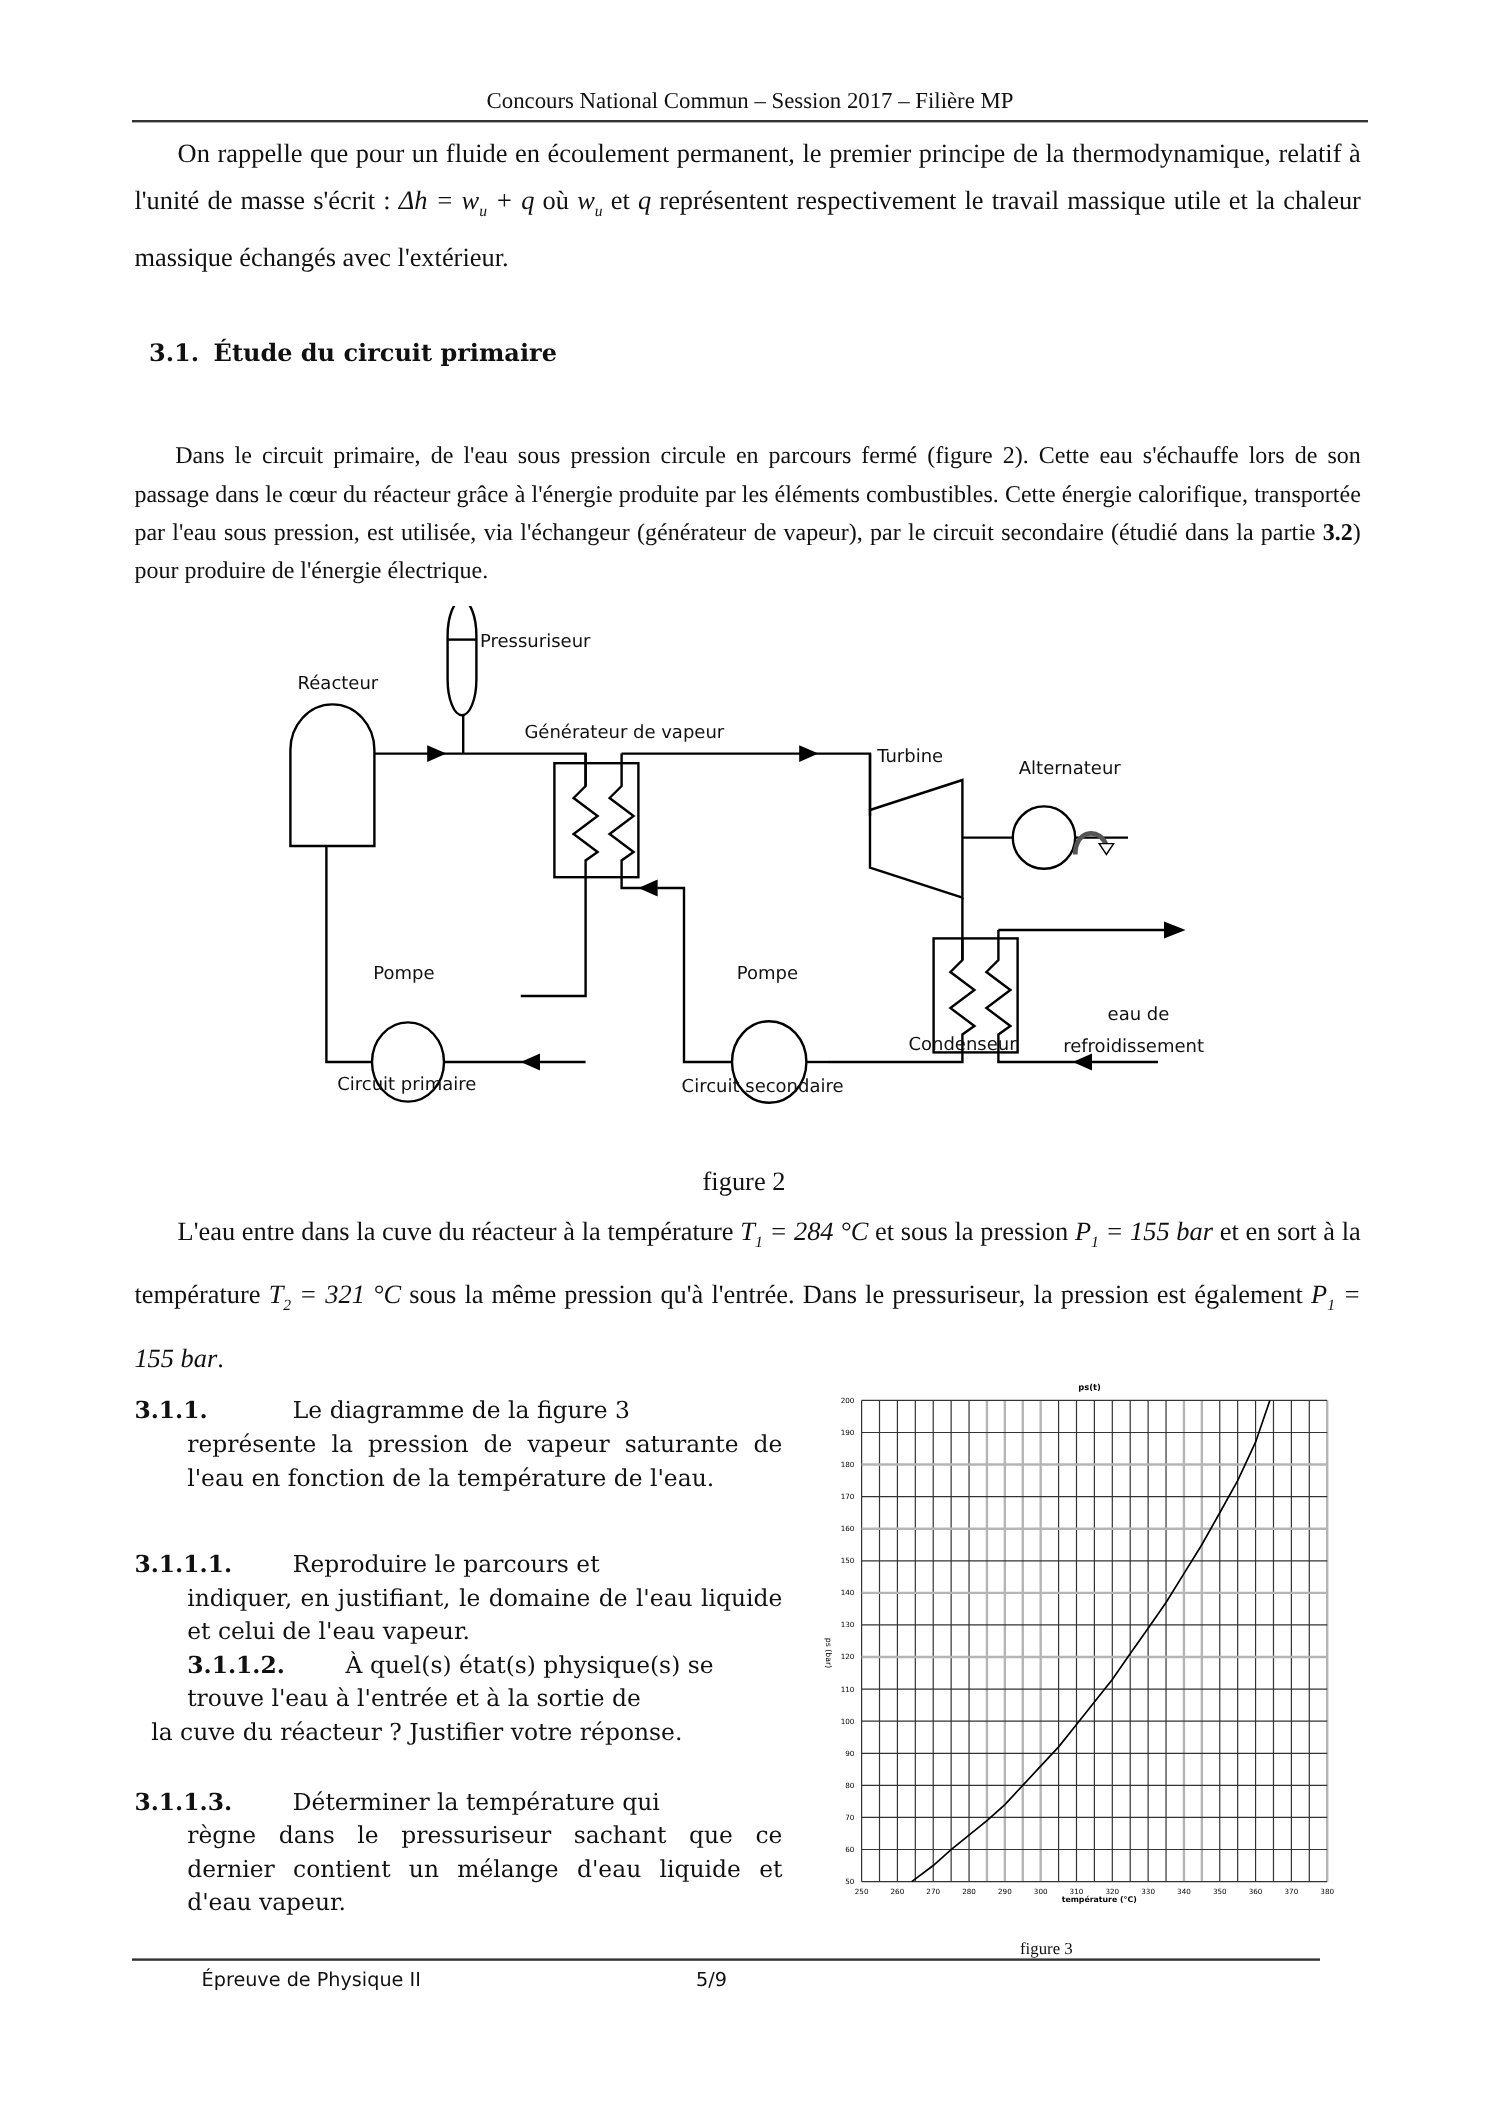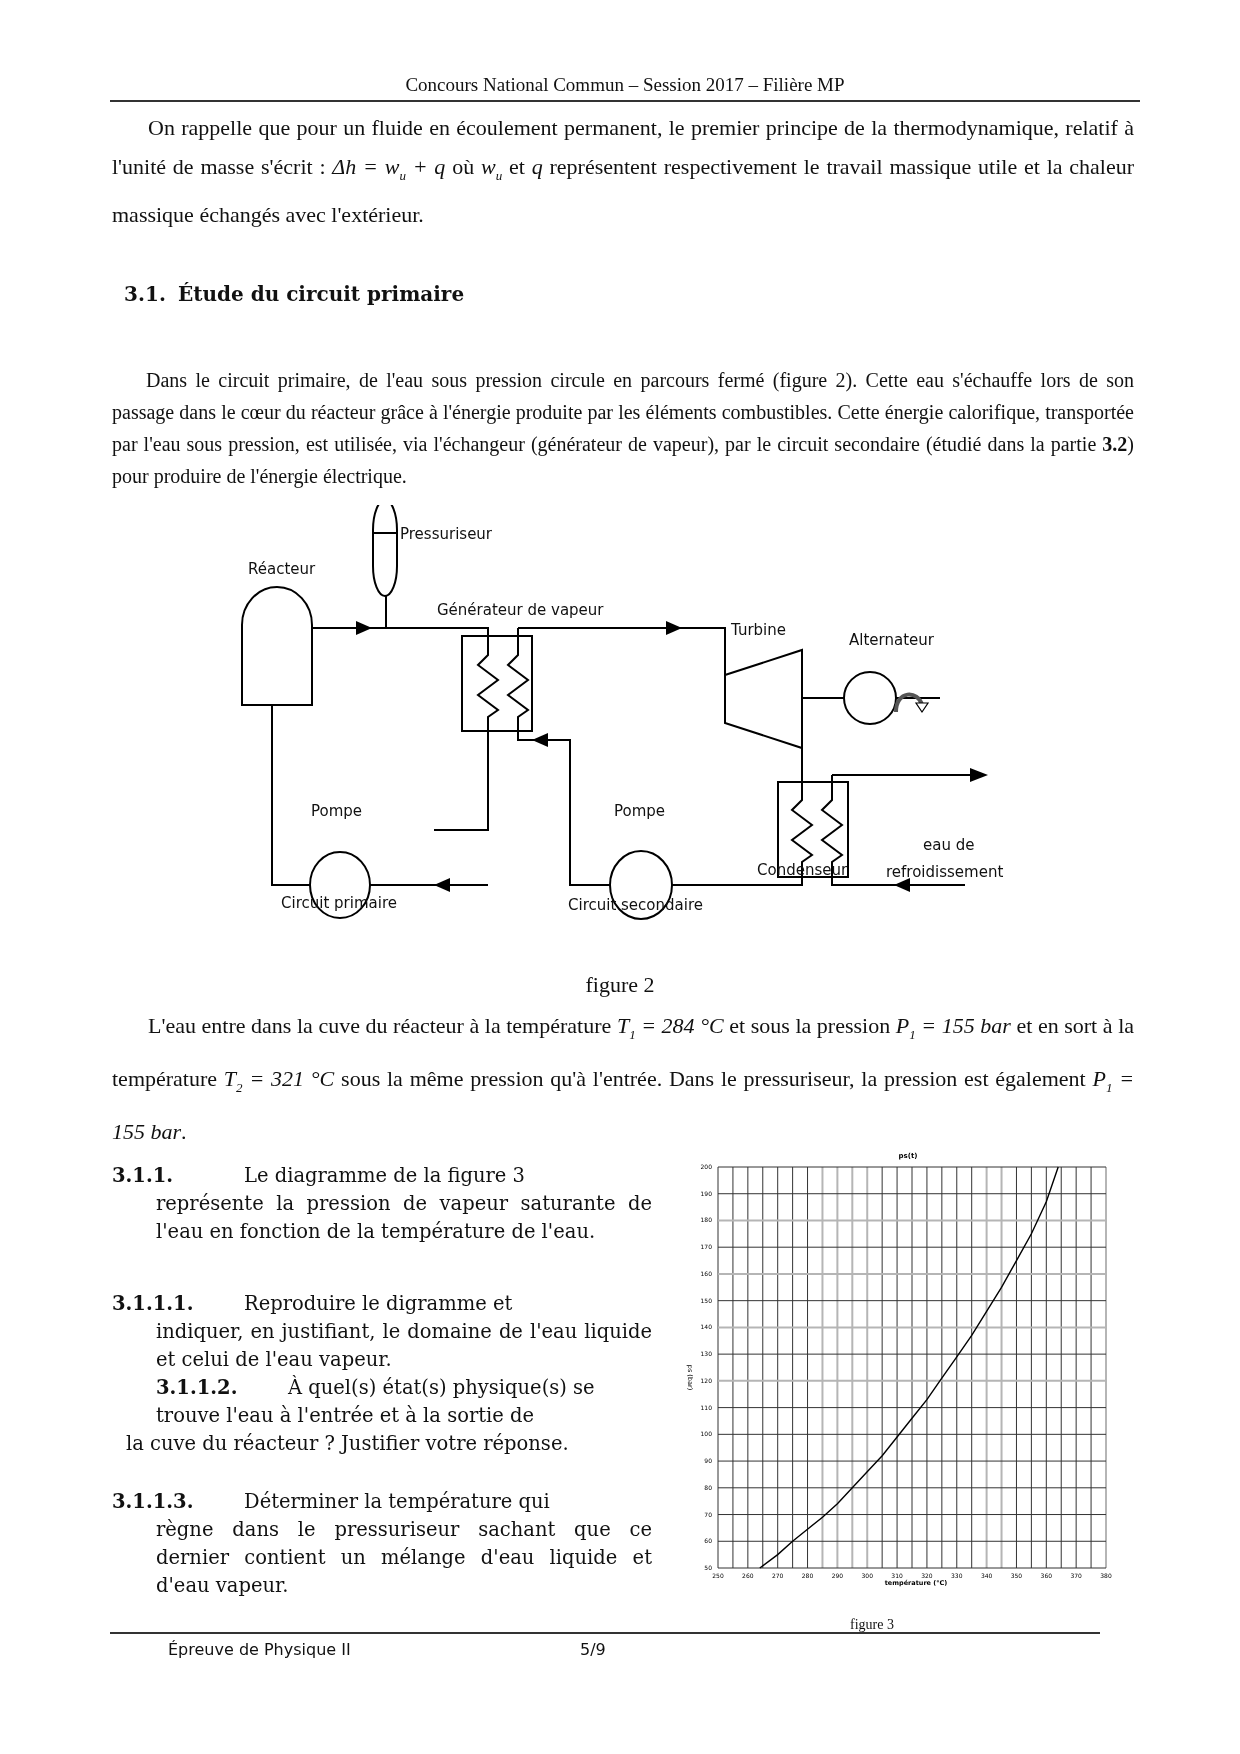--- a/index.html
+++ b/index.html
@@ -131,21 +131,21 @@
   <span>sous la même pression</span>
   <span>qu'à l'entrée. Dans le pressuriseur, la pression est également</span>
   <span class="m"><span>P</span><span class="sub">1</span> <span>= 155 bar</span></span><span>.</span>
 </div>
 
 <div class="q" style="top:1162px;">
   <p><span class="num" style="width:132px;">3.1.1.</span><span>Le diagramme de la figure 3</span></p>
   <p class="cont">représente la pression de vapeur saturante de l'eau  en fonction de la température de l'eau.</p>
 </div>
 <div class="q" style="top:1290px;">
-  <p><span class="num" style="width:132px;">3.1.1.1.</span><span>Reproduire le digramme et</span></p>
+  <p><span class="num" style="width:132px;">3.1.1.1.</span><span>Reproduire le parcours et</span></p>
   <p class="cont">indiquer, en justifiant, le domaine de l'eau liquide et celui de l'eau vapeur.</p>
 </div>
 <div class="q" style="top:1374px;">
   <p><span class="num" style="width:132px;margin-left:44px;">3.1.1.2.</span><span>À quel(s) état(s) physique(s) se</span></p>
   <p class="cont">trouve l'eau à l'entrée et à la sortie de</p>
   <p style="padding-left:14px;">la cuve du réacteur ? Justifier votre réponse.</p>
 </div>
 <div class="q" style="top:1488px;">
   <p><span class="num" style="width:132px;">3.1.1.3.</span><span>Déterminer la température qui</span></p>
   <p class="cont">règne dans le pressuriseur sachant que ce dernier contient un mélange d'eau liquide et d'eau vapeur.</p>

